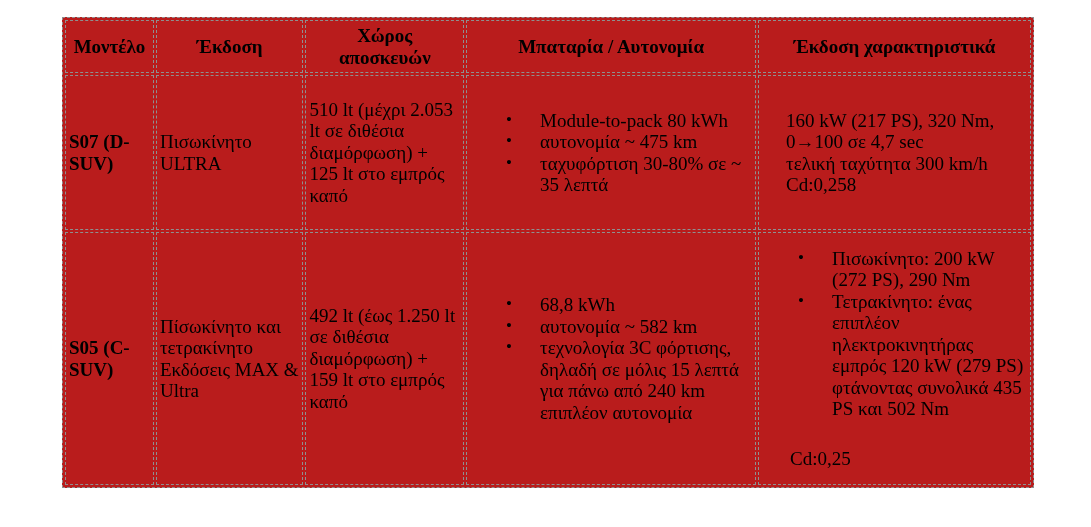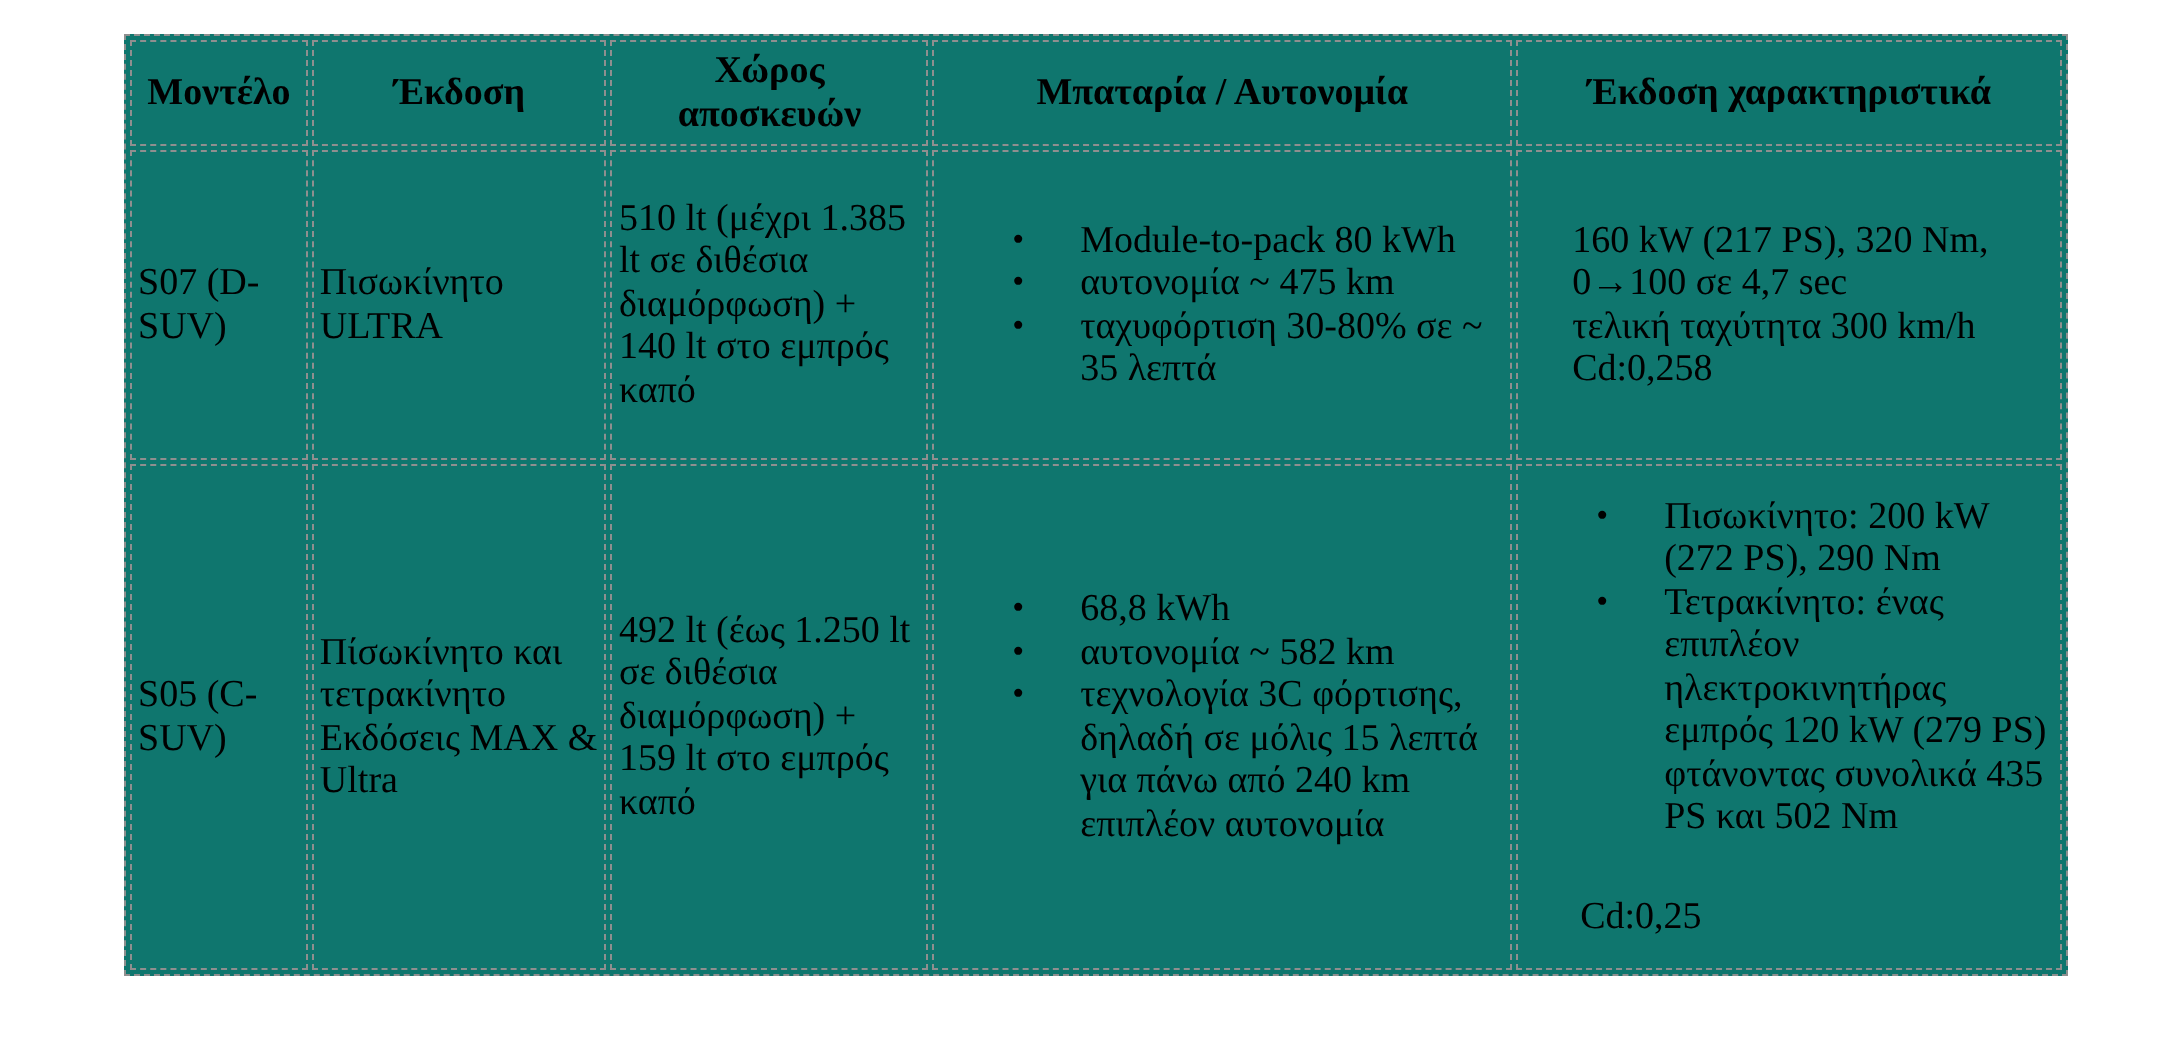--- a/index.html
+++ b/index.html
@@ -16,40 +16,40 @@
     position: absolute;
     left: 62px;
     top: 17px;
   }
   table.specs {
     border-collapse: separate;
     border-spacing: 2px;
     border: 1px dashed #8f8f8f;
     table-layout: fixed;
     width: 972px;
-    background: #0f766e;
+    background: #b91c1c;
   }
   th, td {
     border: 1px dashed #8f8f8f;
     vertical-align: middle;
     font-size: 19px;
     line-height: 21.5px;
     padding: 2px 3px;
     overflow: hidden;
   }
   th {
     text-align: center;
     font-weight: bold;
     padding: 4px 4px;
   }
   td {
     text-align: left;
     font-weight: normal;
   }
-  td.model-cell { font-weight: normal; }
+  td.model-cell { font-weight: bold; }
   tr.header-row   { height: 52px; }
   tr.row-1        { height: 155px; }
   tr.row-2        { height: 253px; }
   .bullet-item {
     position: relative;
     padding-left: 70px;
   }
   .bullet-item .bullet {
     position: absolute;
     left: 36px;
@@ -76,21 +76,21 @@
       <th>Μοντέλο</th>
       <th>Έκδοση</th>
       <th>Χώρος αποσκευών</th>
       <th>Μπαταρία / Αυτονομία</th>
       <th>Έκδοση χαρακτηριστικά</th>
     </tr>
 
     <tr class="row-1">
       <td class="model-cell">S07 (D-SUV)</td>
       <td>Πισωκίνητο ULTRA</td>
-      <td>510 lt (μέχρι 1.385 lt σε διθέσια διαμόρφωση) + 140 lt στο εμπρός καπό</td>
+      <td>510 lt (μέχρι 2.053 lt σε διθέσια διαμόρφωση) + 125 lt στο εμπρός καπό</td>
       <td>
         <div class="bullet-item">
           <span class="bullet">•</span>
           <span>Module-to-pack 80 kWh</span>
         </div>
         <div class="bullet-item">
           <span class="bullet">•</span>
           <span>αυτονομία ~ 475 km</span>
         </div>
         <div class="bullet-item">

